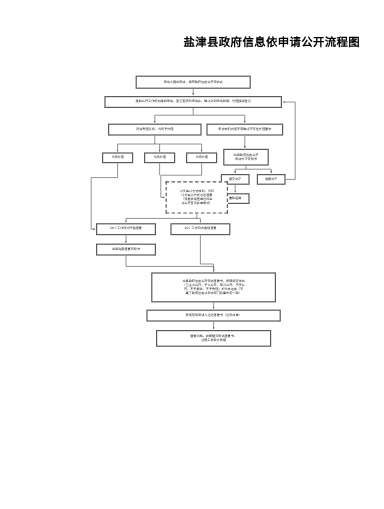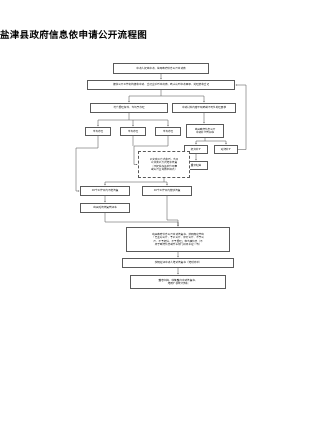--- a/index.html
+++ b/index.html
@@ -7,21 +7,21 @@
   body{
     width:300px;height:424px;
     background:#ffffff;
     font-family:"DejaVu Sans","Liberation Sans",sans-serif;
     overflow:hidden;
     position:relative;
   }
   #page-title{
     position:absolute;
     left:0;top:27px;width:300px;
-    text-align:left;
+    text-align:right;
     font-size:9.5px;
     font-weight:bold;
     color:#000;
     letter-spacing:0.3px;
     font-family:"DejaVu Serif","Liberation Serif",serif;
   }
   #chart-canvas{
     position:absolute;
     left:0;top:0;width:300px;height:424px;
   }

